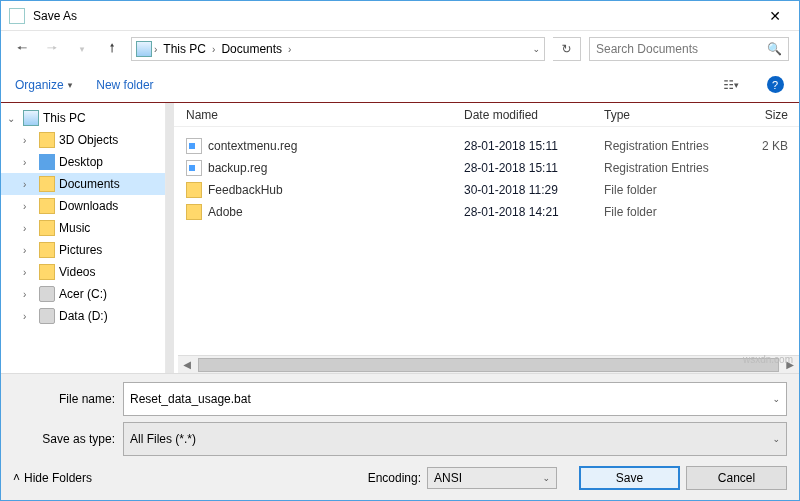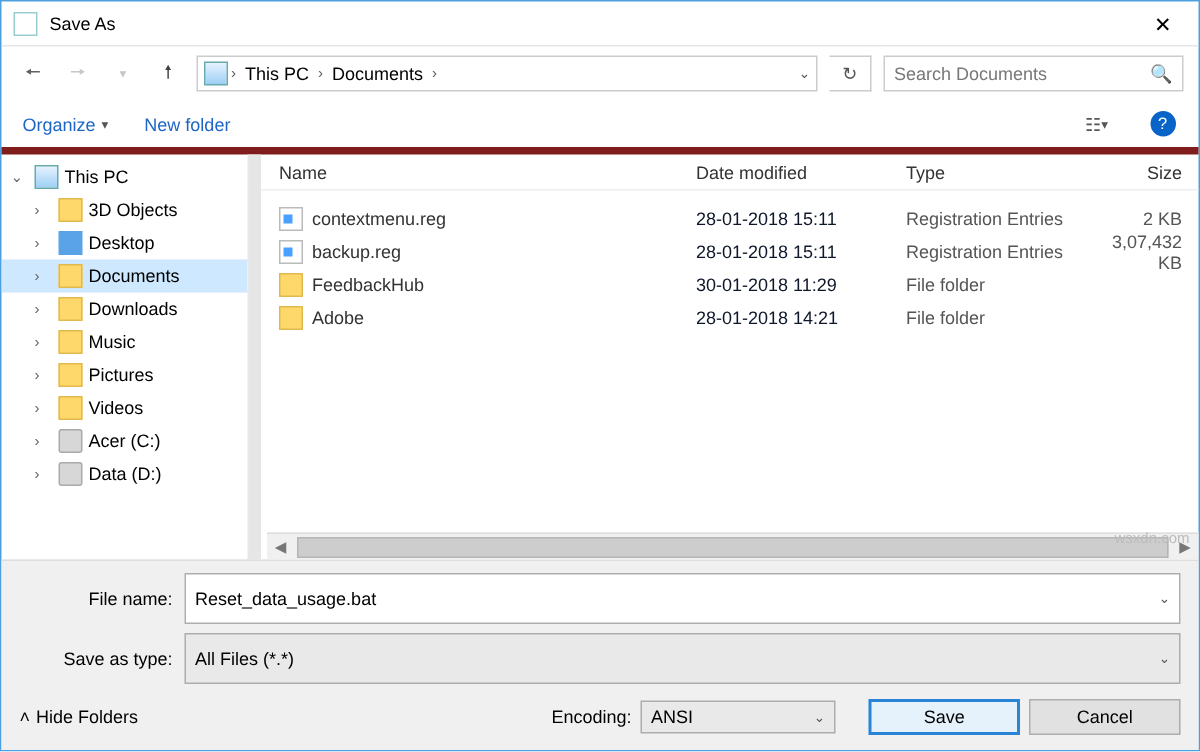--- a/index.html
+++ b/index.html
@@ -13,21 +13,21 @@
   .navbar .navbtn { width: 22px; height: 22px; display: flex; align-items: center; justify-content: center; color: #606060; }
   .navbar .navbtn.disabled { color: #c7c7c7; }
   .navbar .up { color: #404040; }
   .addrbar { flex: 1; height: 24px; border: 1px solid #ccc; display: flex; align-items: center; padding: 0 4px; gap: 2px; background: #fff; }
   .addrbar .pcicon { width: 16px; height: 16px; background: linear-gradient(#e6f3ff,#9ecff5); border: 1px solid #6aa; }
   .addrbar .crumb { padding: 0 4px; }
   .addrbar .sep { color: #606060; font-size: 10px; }
   .addr-dd { color: #555; padding-left: 6px; }
   .refresh { border:1px solid #ccc; border-left:none; width:28px; height:24px; display:flex; align-items:center; justify-content:center; color:#555; }
   .searchbox { width: 200px; height: 24px; border: 1px solid #ccc; display: flex; align-items: center; padding: 0 6px; color: #777; justify-content: space-between; }
-  .toolbar { height: 36px; display: flex; align-items: center; padding: 0 14px; gap: 24px; border-bottom: 5px solid #7f1d1d; }
+  .toolbar { height: 36px; display: flex; align-items: center; padding: 0 14px; gap: 24px; border-bottom: 1px solid #7f1d1d; }
   .toolbar .organize, .toolbar .newfolder { color: #1e66c6; font-size: 12px; display: flex; align-items: center; gap: 4px; }
   .toolbar .spacer { flex: 1; }
   .toolbar .viewbtn, .toolbar .help { color: #555; width:20px; display:flex; justify-content:center; align-items:center;}
   .help-c { width:17px; height:17px; border-radius:50%; background:#0964c7; color:#fff; font-size:11px; display:flex; align-items:center; justify-content:center;}
   .body { flex: 1; display: flex; min-height: 0; }
   .sidebar { width: 165px; border-right: 1px solid #e8e8e8; padding-top: 4px; overflow: hidden; }
   .tree-row { height: 22px; display: flex; align-items: center; gap: 4px; padding-left: 6px; }
   .tree-row.level2 { padding-left: 22px; }
   .tree-row .expander { width: 12px; font-size: 10px; color: #666; }
   .tree-row .ticon { width: 16px; height: 16px; }
@@ -185,21 +185,20 @@
           <div class="fname">contextmenu.reg</div>
           <div class="fdate">28-01-2018 15:11</div>
           <div class="ftype">Registration Entries</div>
           <div class="fsize">2 KB</div>
         </div>
         <div class="file-row">
           <div class="ficon ic-reg"></div>
           <div class="fname">backup.reg</div>
           <div class="fdate">28-01-2018 15:11</div>
           <div class="ftype">Registration Entries</div>
-          <div class="fsize">3,07,432 KB</div>
         </div>
         <div class="file-row">
           <div class="ficon ic-folder"></div>
           <div class="fname">FeedbackHub</div>
           <div class="fdate">30-01-2018 11:29</div>
           <div class="ftype">File folder</div>
           <div class="fsize"></div>
         </div>
         <div class="file-row">
           <div class="ficon ic-folder"></div>

